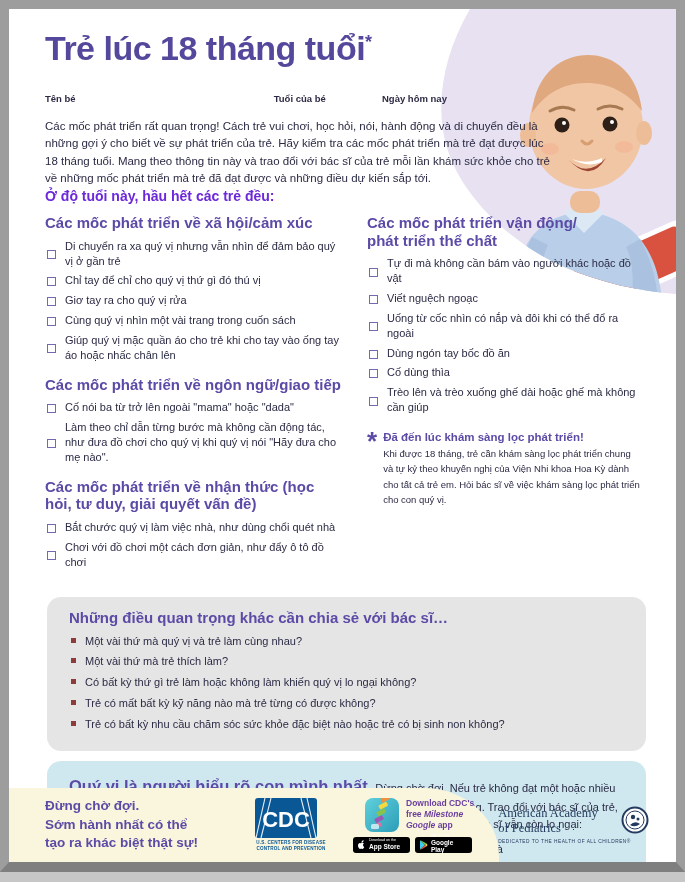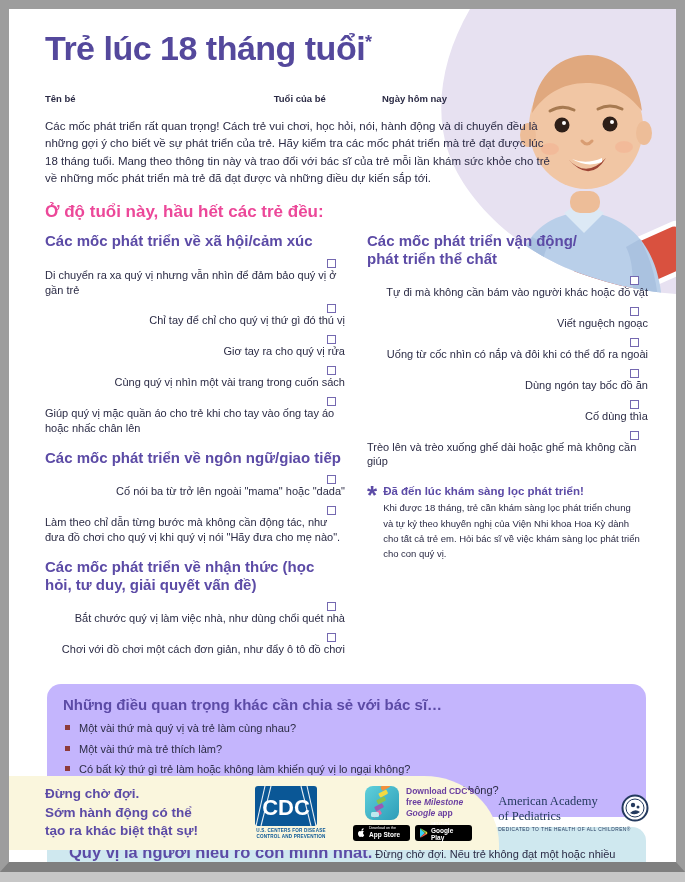--- a/index.html
+++ b/index.html
@@ -15,53 +15,53 @@
   
   .content { position:relative; z-index:1; padding:20px 28px 0 36px; }
   h1.title { color:#54489c; font-size:34px; font-weight:bold; letter-spacing:-0.5px; }
   h1.title sup { font-size:18px; vertical-align:super; }
   .form-row { display:flex; gap:28px; margin-top:22px; width:430px; }
   .form-field { display:flex; flex-direction:row; }
   .form-field .line { border-bottom:1.5px solid #2b2b45; height:14px; }
   .form-field .flabel { font-size:9.5px; font-weight:bold; color:#2b2b45; margin-top:3px; }
   .f1 { width:205px; } .f2 { width:82px; } .f3 { width:95px;align-items:center; }
   .intro { margin-top:14px; width:505px; font-size:11.5px; line-height:1.5; color:#2b2b45; }
-  h2.age-heading { margin-top:15px; font-size:17px; font-weight:bold; color:#ec4899; }
+  h2.age-heading { margin-top:1px; font-size:14px; font-weight:bold; color:#6d28d9; }
   
   .cols { display:flex; gap:22px; margin-top:10px; }
   .col-left { width:300px; flex:none; }
   .col-right { flex:1; }
   h3.sec-title { font-size:15px; font-weight:bold; color:#5c4ba6; line-height:1.18; margin-bottom:7px; }
   .sec { margin-bottom:13px; }
   ul.checklist { list-style:none; }
-  ul.checklist li { display:flex; align-items:flex-end; margin-bottom:5px;flex-direction:column; }
+  ul.checklist li { display:flex; align-items:center; margin-bottom:5px; }
   .checkbox { flex:none; width:9px; height:9px; border:1.5px solid #7468b0; margin:2px 9px 0 2px; background:#fff; }
   .check-text { font-size:11px; line-height:1.35; color:#2b2b45; }
   
   .screen-note { display:flex; margin-top:16px; padding-right:6px; }
   .star { flex:none; color:#5c4ba6; font-size:26px; font-weight:bold; line-height:0.8; margin-right:6px; }
   .screen-title { font-size:11.5px; font-weight:bold; color:#5c4ba6; margin-bottom:3px; }
   .screen-body { font-size:9.5px; line-height:1.62; color:#2b2b45; }
   
-  .pink-box { margin:14px 2px 0 2px; background:#c4b5fd; border-radius:14px; padding:12px 22px 13px 16px; }
+  .pink-box { margin:14px 2px 0 2px; background:#e5e5e5; border-radius:14px; padding:12px 22px 13px 22px; }
   .pink-box h3 { font-size:15px; font-weight:bold; color:#5c4ba6; margin-bottom:8px; }
   ul.qlist { list-style:none; }
   ul.qlist li { display:flex; align-items:flex-start; margin-bottom:6.5px; }
   .sq-bullet { flex:none; width:5px; height:5px; background:#8e3b3b; margin:4px 9px 0 2px; }
   .q-text { font-size:11px; line-height:1.3; color:#2b2b45; }
   
   .blue-box { margin:10px 2px 0 2px; background:#cfe8ef; border-radius:14px; padding:13px 22px 14px 22px; color:#2b2b45; }
   .blue-lead { font-size:11px; line-height:1.55; }
   .blue-title { font-size:16.5px; font-weight:bold; color:#5c4ba6; }
   .blue-steps { margin-top:9px; }
   .blue-step { font-size:11px; line-height:1.45; margin-bottom:7px; }
   .step-num { color:#2a7fa0; font-weight:bold; }
   .inline-link { font-weight:bold; color:#2b2b45; text-decoration:none; }
   
-  .footer { position:absolute; left:0; right:0; bottom:12px; height:74px; z-index:1; }
+  .footer { position:absolute; left:0; right:0; bottom:0; height:74px; z-index:1; }
   .cream-bg { position:absolute; left:0; bottom:0; width:490px; height:74px; background:#faf6dd; border-top-right-radius:75px 68px; }
   .footer-row { position:relative; height:100%; display:flex; align-items:center; }
   .tagline { margin-left:36px; font-size:13.5px; font-weight:bold; color:#5c4ba6; line-height:1.4; width:170px; }
   .cdc-block { margin-left:40px; width:72px; display:flex; flex-direction:column; }
   .cdc-sub { margin-top:2px; font-size:4.6px; font-weight:bold; color:#0a5796; text-align:center; line-height:1.3; letter-spacing:0.2px; }
   .app-block { margin-left:26px; display:flex; flex-direction:column; }
   .app-top { display:flex; align-items:center;padding-left:12px; }
   .app-text { margin-left:7px; font-size:8.5px; font-weight:bold; color:#6b3fa0; line-height:1.3; }
   .app-text .it { font-style:italic; }
   .badges { display:flex; gap:5px; margin-top:5px; }
@@ -257,41 +257,45 @@
         <li>
             <span class="sq-bullet"></span>
             <span class="q-text">Một vài thứ mà trẻ thích làm?</span>
           </li>
         <li>
             <span class="sq-bullet"></span>
             <span class="q-text">Có bất kỳ thứ gì trẻ làm hoặc không làm khiến quý vị lo ngại không?</span>
           </li>
         <li>
             <span class="sq-bullet"></span>
+            <span class="q-text">Trẻ có mất bất kỳ kỹ năng nào mà trẻ từng có được không?</span>
+          </li>
+        <li>
+            <span class="sq-bullet"></span>
             <span class="q-text">Trẻ có bất kỳ nhu cầu chăm sóc sức khỏe đặc biệt nào hoặc trẻ có bị sinh non không?</span>
           </li>
       </ul>
     </div>
 
     <div class="blue-box">
       <p class="blue-lead"><span class="blue-title">Quý vị là người hiểu rõ con mình nhất.</span><span> Đừng chờ đợi. Nếu trẻ không đạt một hoặc nhiều mốc phát triển, bị mất kỹ năng từng có hoặc quý vị có lo ngại thì hãy sớm hành động. Trao đổi với bác sĩ của trẻ, chia sẻ lo ngại của quý vị và hỏi về việc khám sàng lọc phát triển. Nếu quý vị hoặc bác sĩ vẫn còn lo ngại:</span></p>
       <div class="blue-steps">
         <p class="blue-step"><span class="step-num">1.</span><span>Yêu cầu được giới thiệu đến gặp bác sĩ chuyên khoa có thể đánh giá kỹ hơn cho trẻ và</span><a class="inline-link" href="#"></a><span></span></p>
 
       </div>
 
     </div>
   </div>
 
   <div class="footer">
     <div class="cream-bg"></div>
     <div class="footer-row">
       <div class="tagline">
         <span>Đừng chờ đợi.</span><br>
-        <span>Sớm hành động có thể</span><br>
+        <span>Sớm hành nhất có thể</span><br>
         <span>tạo ra khác biệt thật sự!</span>
       </div>
 
       <div class="cdc-block">
         <svg width="62" height="40" viewBox="0 0 62 40" xmlns="http://www.w3.org/2000/svg">
           <rect width="62" height="40" rx="3" fill="#0a5796"></rect>
           <g stroke="#ffffff" stroke-width="1.1" opacity="0.9">
             <line x1="1" y1="40" x2="10" y2="0"></line>
             <line x1="6" y1="40" x2="16" y2="0"></line>
             <line x1="52" y1="0" x2="61" y2="40"></line>

